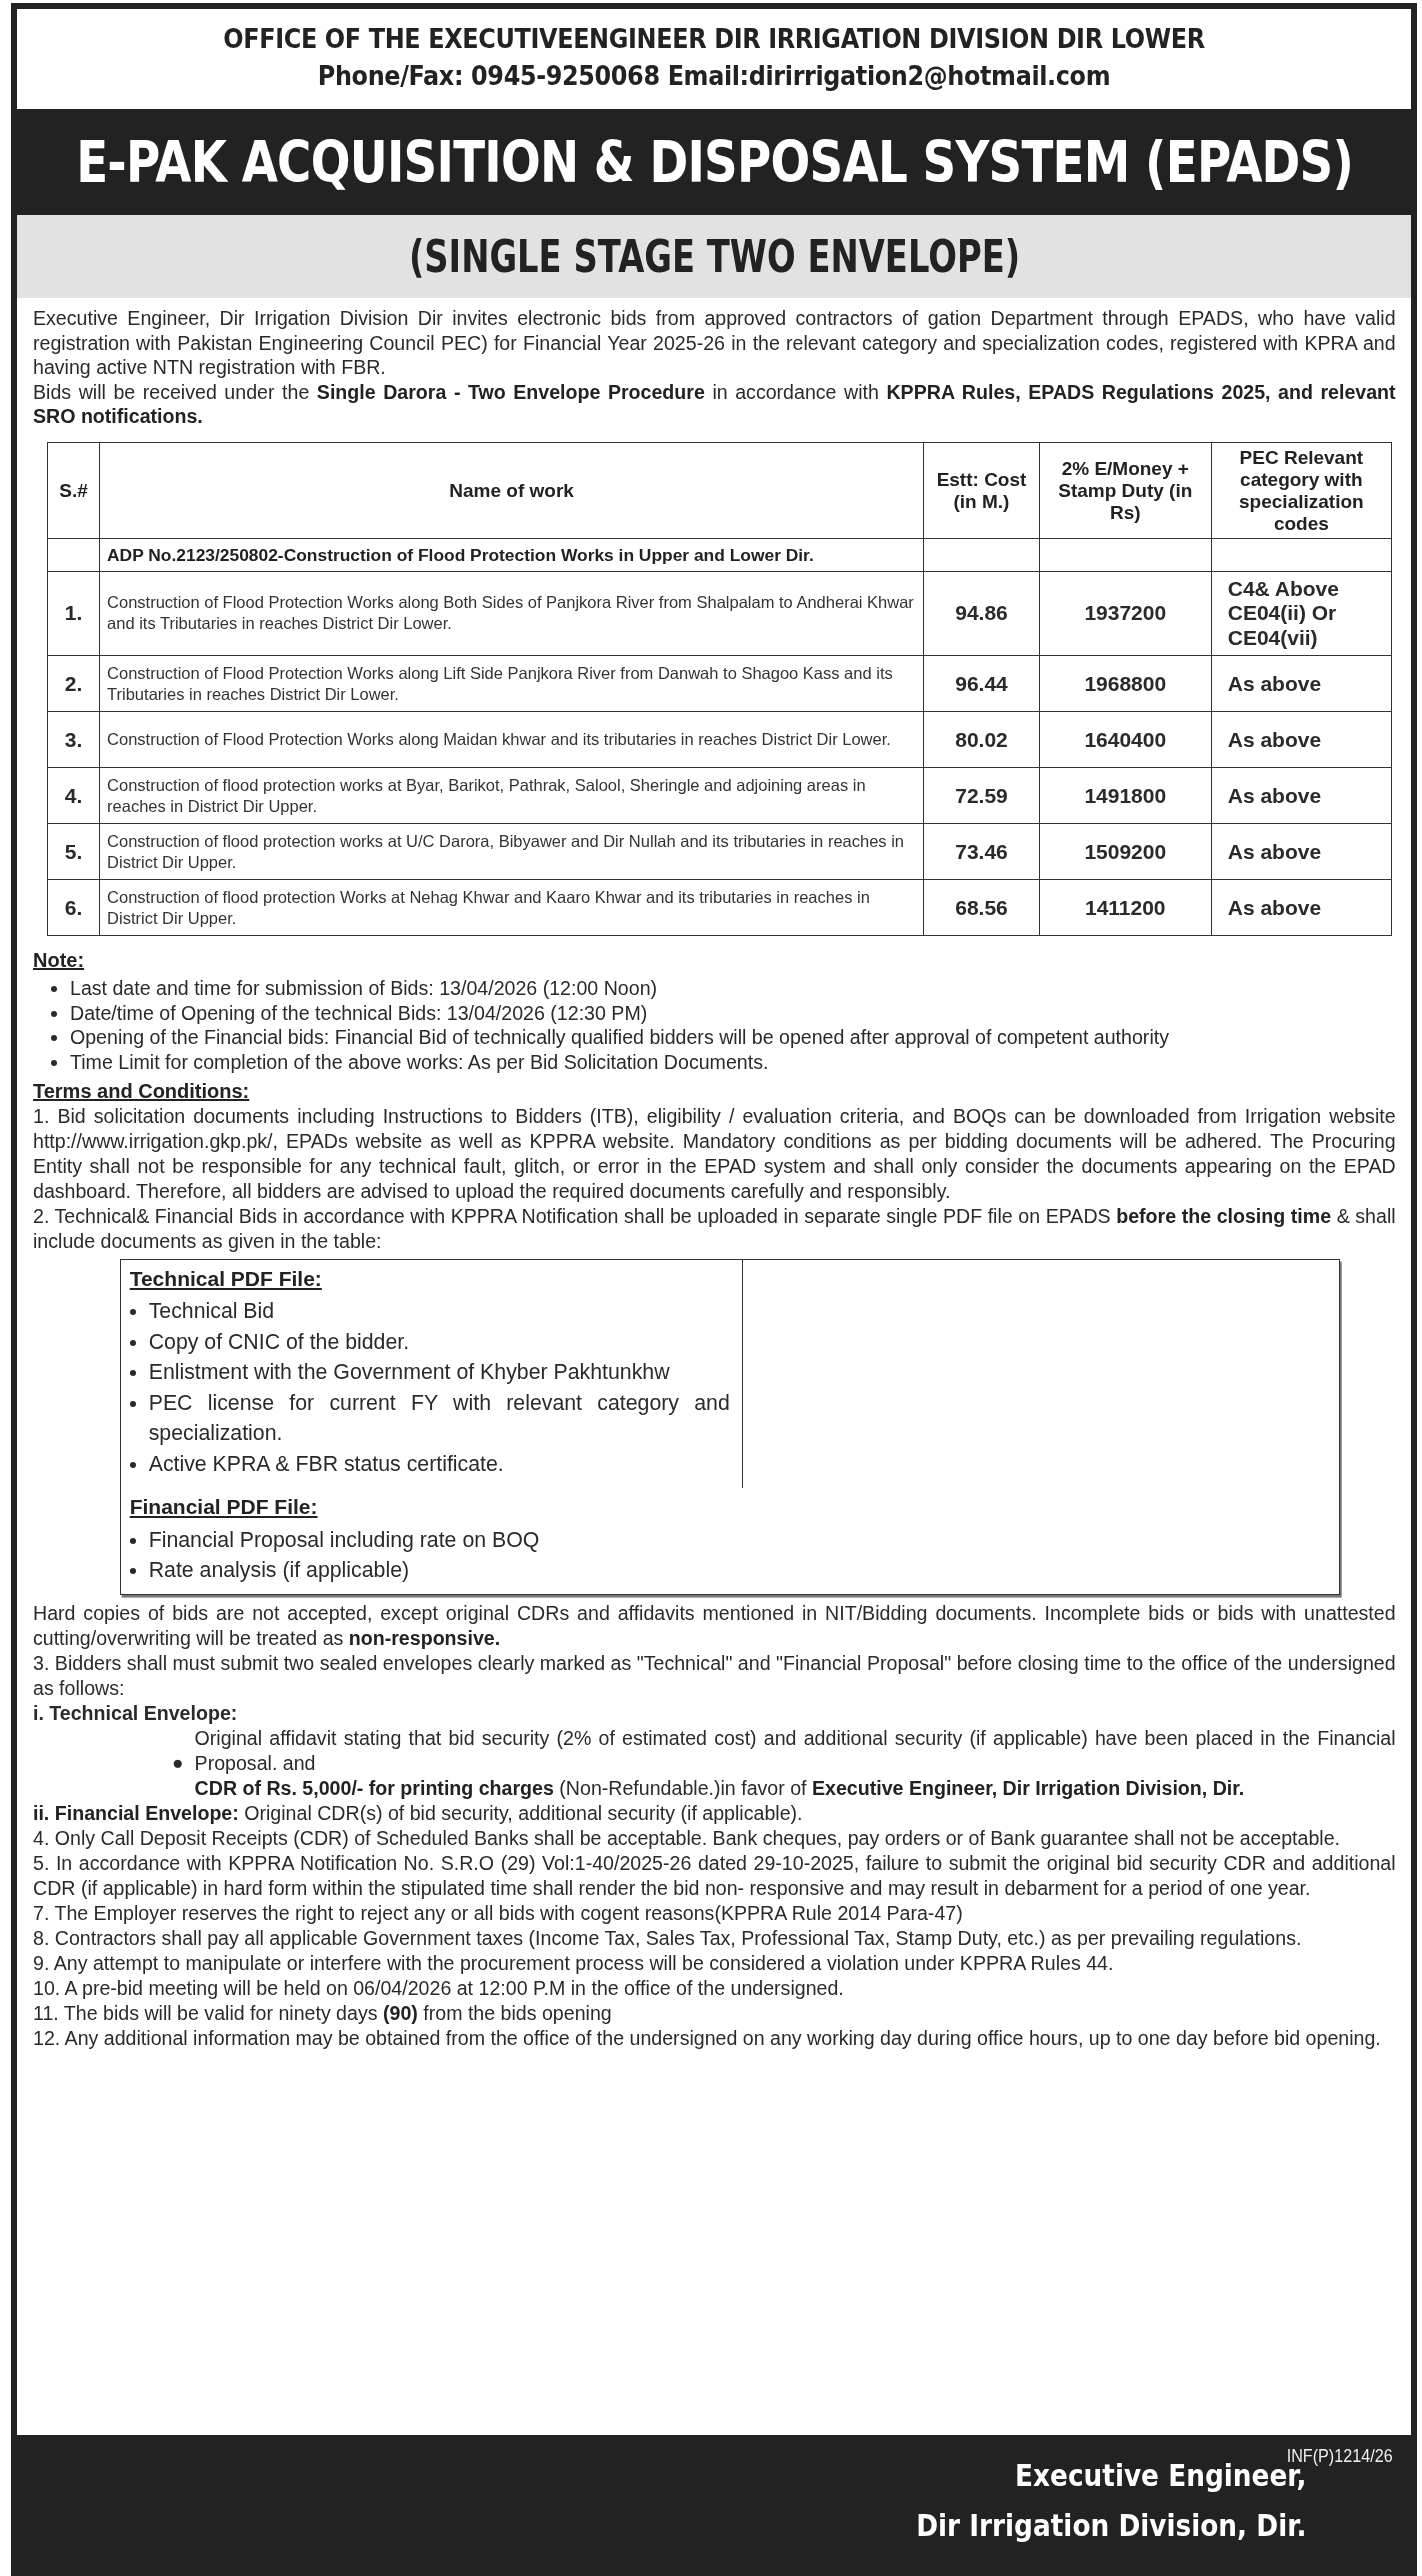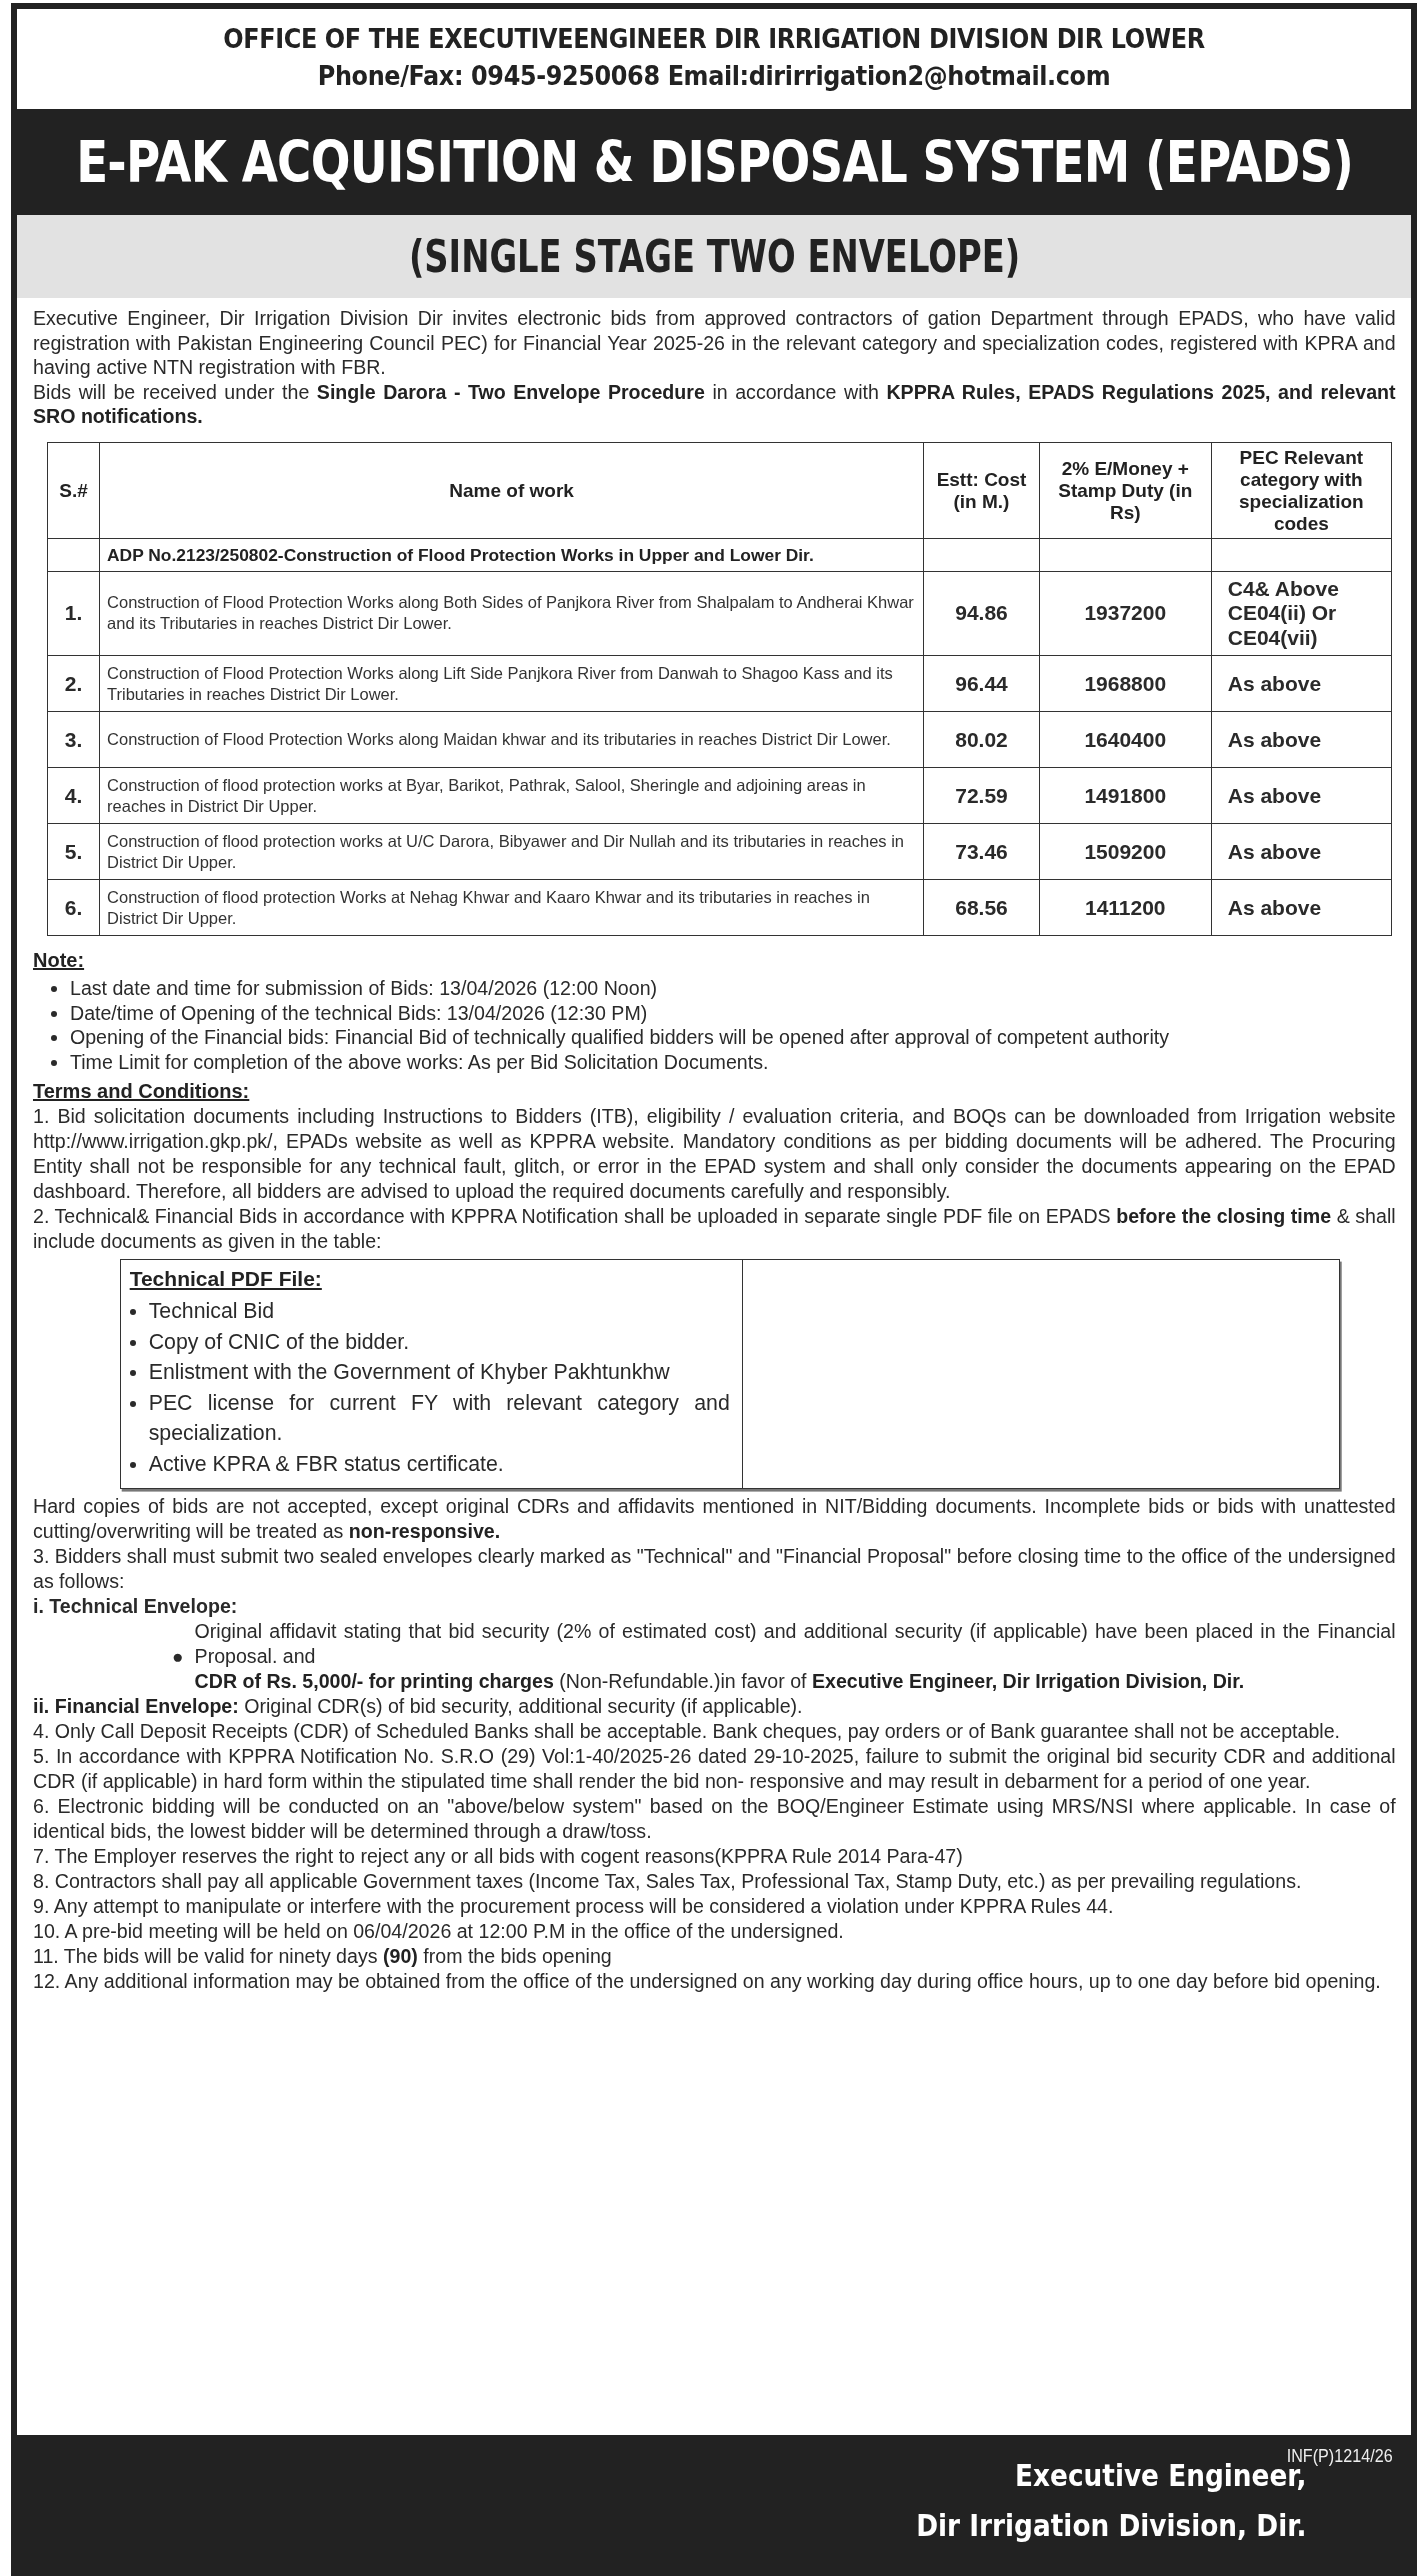--- a/index.html
+++ b/index.html
@@ -150,36 +150,42 @@
         <div class="col left">
           <div class="title">Technical PDF File:</div>
           <ul>
             <li>Technical Bid</li>
             <li>Copy of CNIC of the bidder.</li>
             <li>Enlistment with the Government of Khyber Pakhtunkhw</li>
             <li>PEC license for current FY with relevant category and specialization.</li>
             <li>Active KPRA &amp; FBR status certificate.</li>
           </ul>
         </div>
+        <div class="col right">
+          <div class="title">Financial PDF File:</div>
+          <ul>
+            <li>Financial Proposal including rate on BOQ</li>
+            <li>Rate analysis (if applicable)</li>
+          </ul>
+        </div>
       </div>
 
       <p><span>Hard copies of bids are not accepted, except original CDRs and affidavits mentioned in NIT/Bidding documents. Incomplete bids or bids with unattested cutting/overwriting will be treated as </span><b>non-responsive.</b></p>
       <p>3. Bidders shall must submit two sealed envelopes clearly marked as "Technical" and "Financial Proposal" before closing time to the office of the undersigned as follows:</p>
       <p class="env-sub">i. Technical Envelope:</p>
       <div class="env-item">
         <div class="env-bullet">●</div>
         <div class="env-text">
           <p>Original affidavit stating that bid security (2% of estimated cost) and additional security (if applicable) have been placed in the Financial Proposal. and</p>
           <p><b>CDR of Rs. 5,000/- for printing charges</b><span> (Non-Refundable.)in favor of </span><b>Executive Engineer, Dir Irrigation Division, Dir.</b></p>
         </div>
       </div>
       <p><b>ii. Financial Envelope:</b><span> Original CDR(s) of bid security, additional security (if applicable).</span></p>
       <p>4. Only Call Deposit Receipts (CDR) of Scheduled Banks shall be acceptable. Bank cheques, pay orders or of Bank guarantee shall not be acceptable.</p>
       <p>5. In accordance with KPPRA Notification No. S.R.O (29) Vol:1-40/2025-26 dated 29-10-2025, failure to submit the original bid security CDR and additional CDR (if applicable) in hard form within the stipulated time shall render the bid non- responsive and may result in debarment for a period of one year.</p>
-      <p>6. Electronic bidding will be conducted on an "above/below system" based on the BOQ/Engineer Estimate using MRS/NSI where applicable. In case of identical bids, the lowest bidder will be determined through a draw/toss.</p>
       <p>7. The Employer reserves the right to reject any or all bids with cogent reasons(KPPRA Rule 2014 Para-47)</p>
       <p>8. Contractors shall pay all applicable Government taxes (Income Tax, Sales Tax, Professional Tax, Stamp Duty, etc.) as per prevailing regulations.</p>
       <p>9. Any attempt to manipulate or interfere with the procurement process will be considered a violation under KPPRA Rules 44.</p>
       <p>10. A pre-bid meeting will be held on 06/04/2026 at 12:00 P.M in the office of the undersigned.</p>
       <p><span>11. The bids will be valid for ninety days </span><b>(90)</b><span> from the bids opening</span></p>
       <p>12. Any additional information may be obtained from the office of the undersigned on any working day during office hours, up to one day before bid opening.</p>
     </div>
   </div>
 
   <div class="footer">

